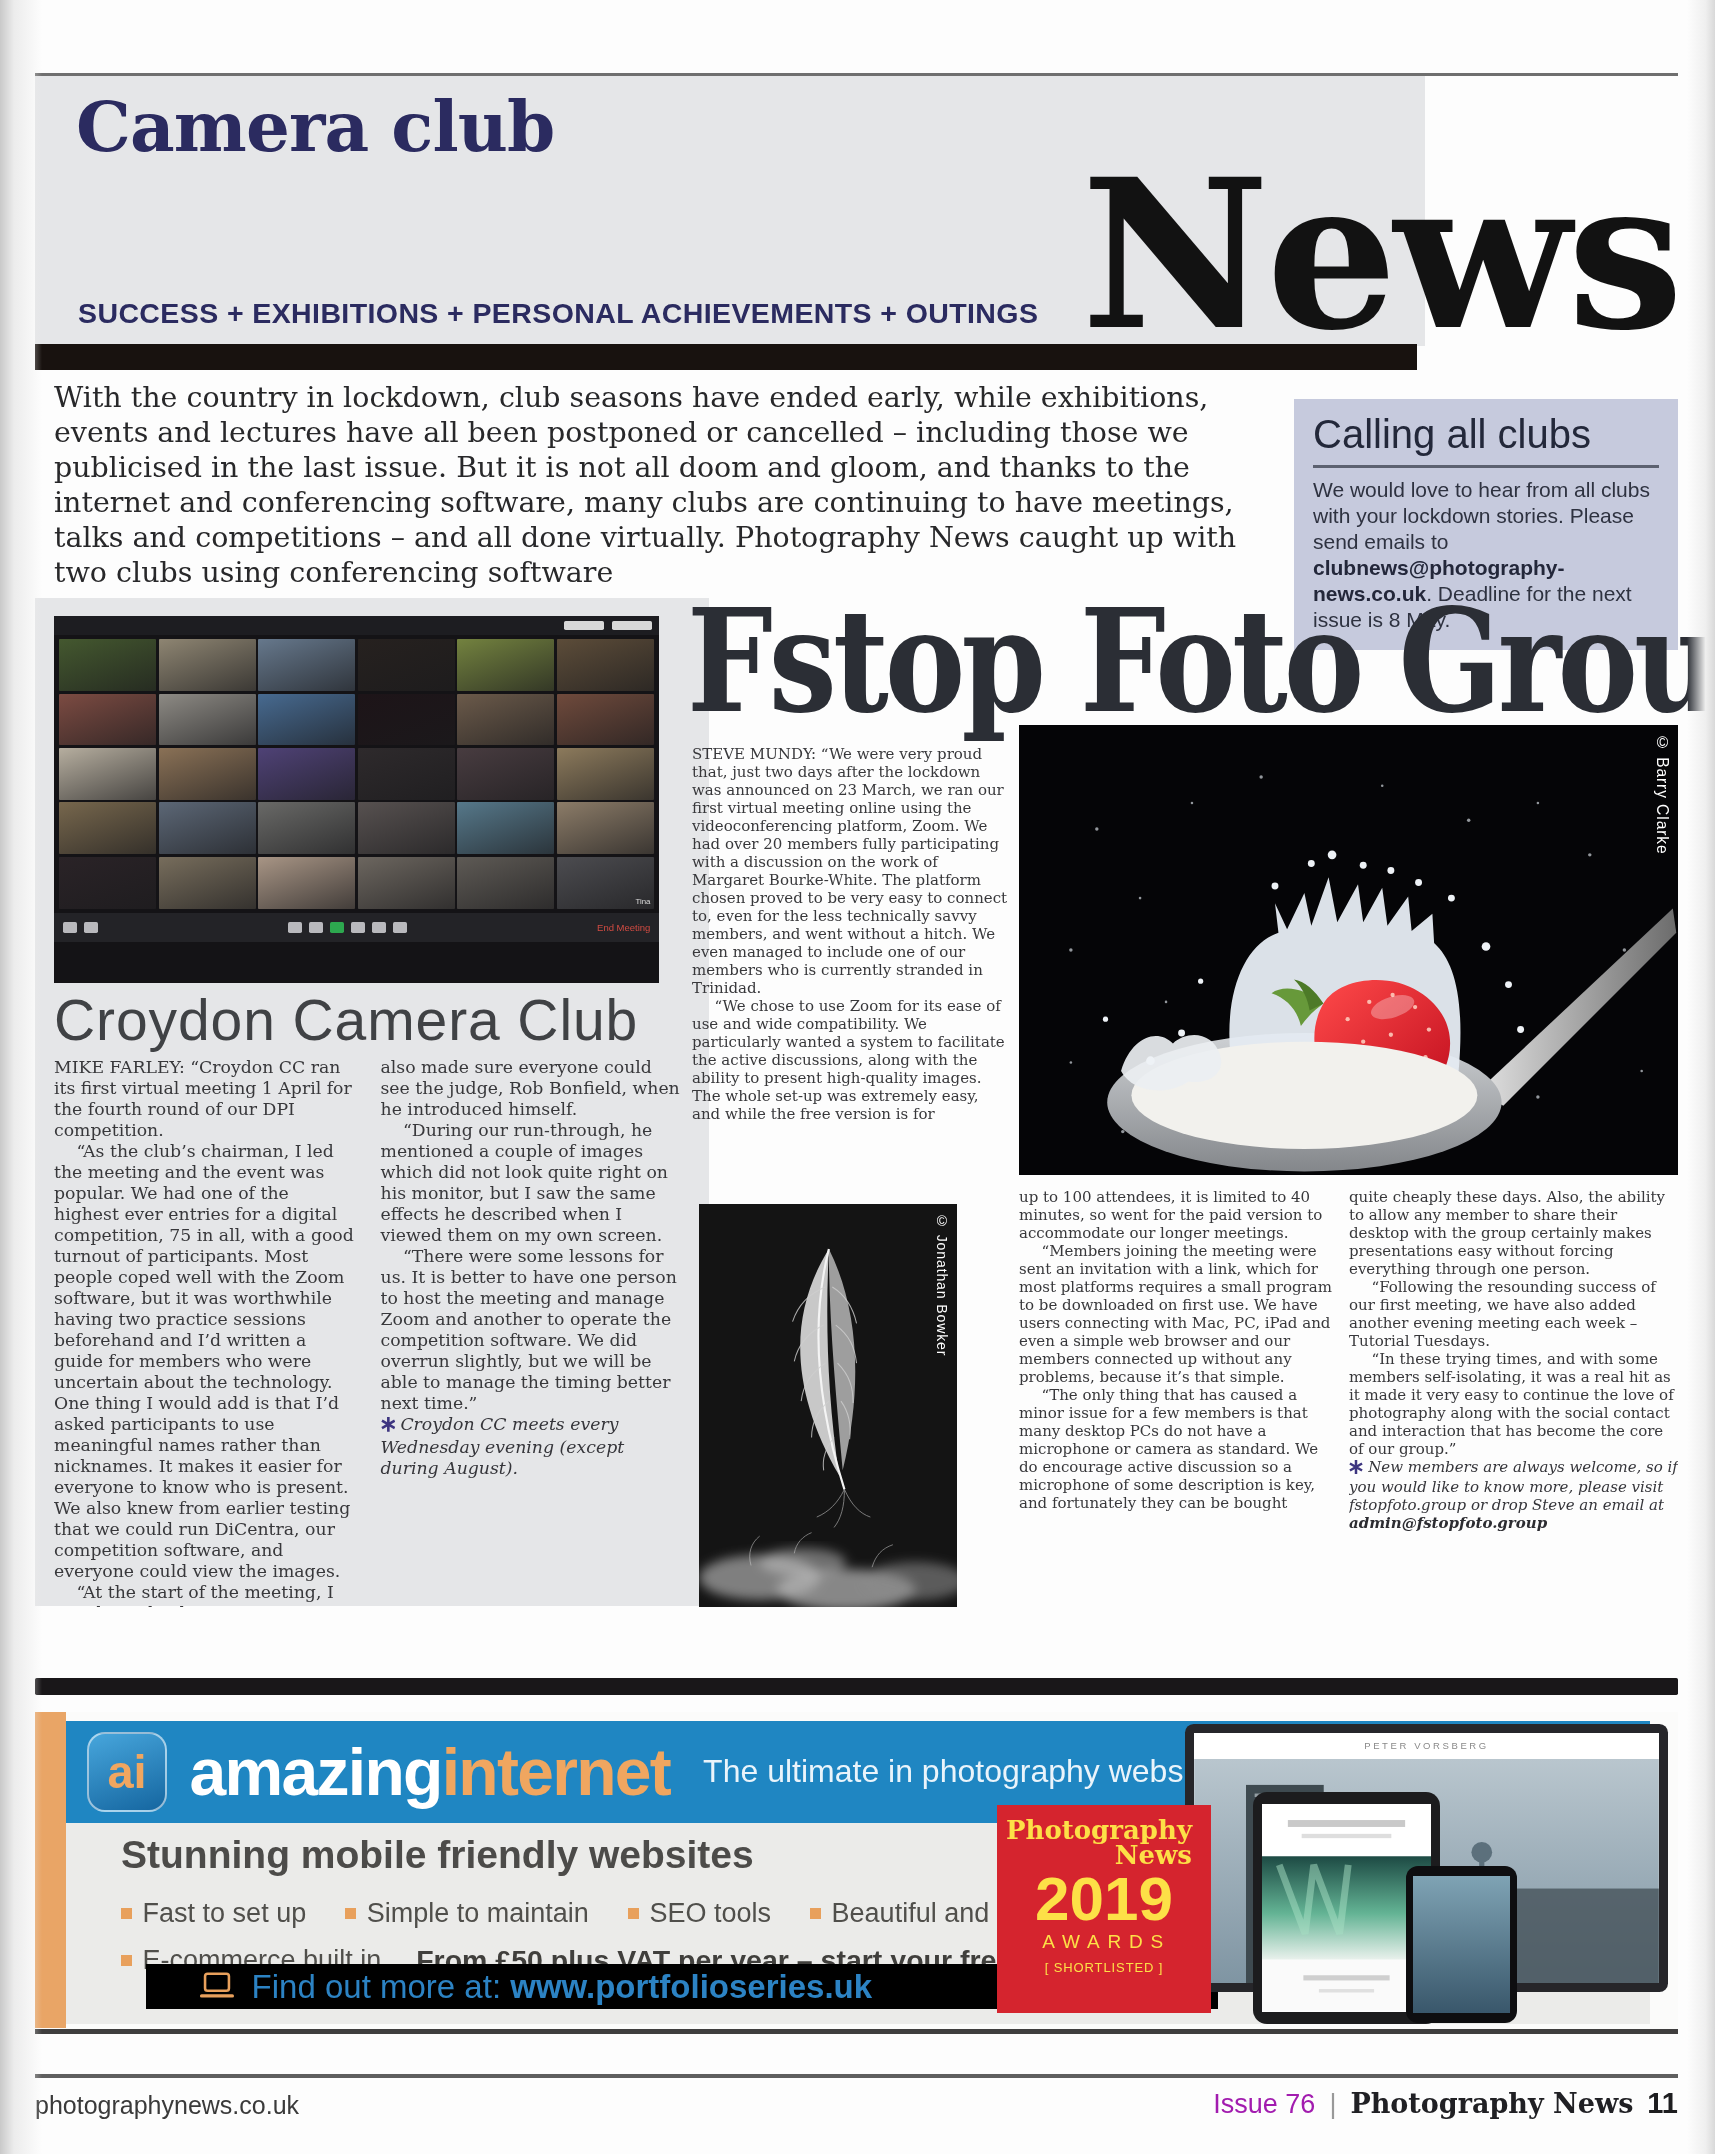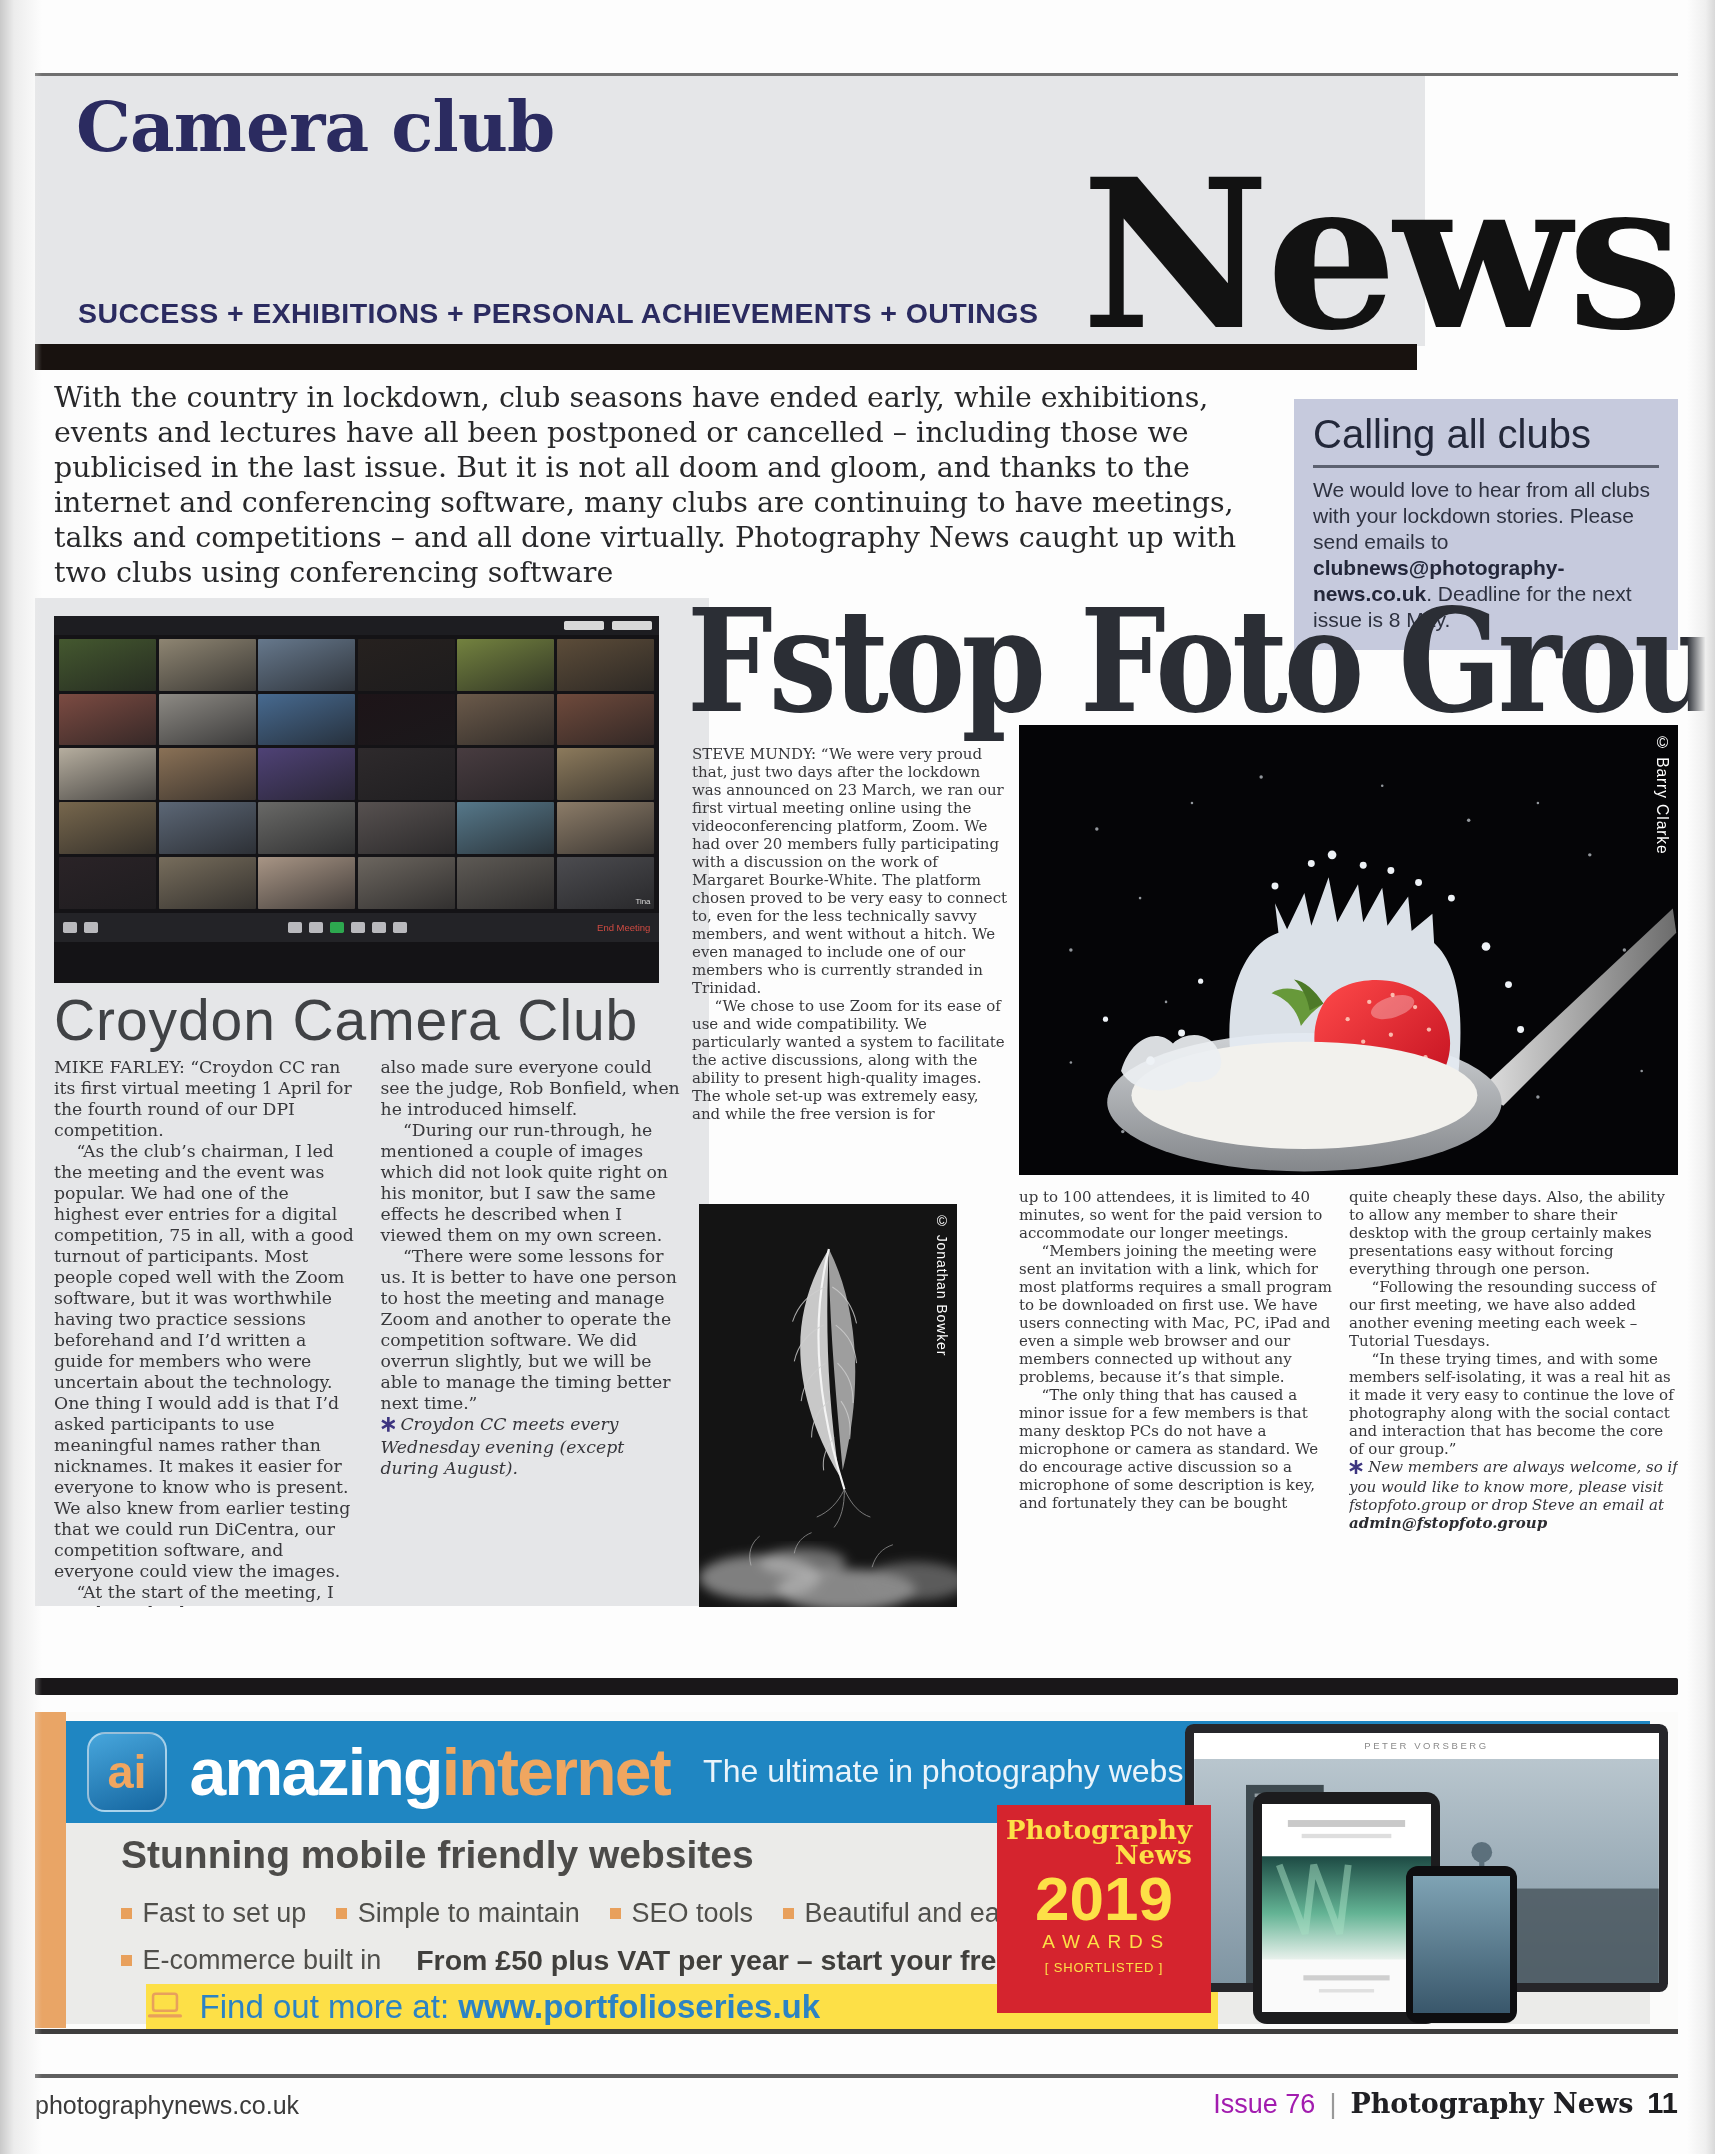--- a/index.html
+++ b/index.html
@@ -80,26 +80,26 @@
   .ad{left:35px;top:1712px;width:1643px;height:322px;background:#fbfbfa;border-bottom:5.2px solid #3f3e3e;box-sizing:border-box;}
   .adorange{position:absolute;left:0;top:0;width:31px;height:316px;background:#e9a566;}
   .adblue{position:absolute;left:31px;top:8.6px;width:1584px;height:102px;background:#1f86c2;display:flex;align-items:center;padding-left:21px;box-sizing:border-box;}
   .ailogo{width:80px;height:80px;border-radius:18px;background:linear-gradient(160deg,#47a6dc,#1566a0);border:2.6px solid rgba(255,255,255,.55);
           display:flex;align-items:center;justify-content:center;font-weight:bold;font-size:47px;color:#f0a660;box-sizing:border-box;}
   .brand{margin-left:22.5px;font-weight:bold;font-size:66px;letter-spacing:-1.7px;line-height:1;}
   .brand .a{color:#ffffff;} .brand .b{color:#f0a660;}
   .tagline{margin-left:33px;color:#eaf4fb;font-size:32px;}
   .adbody{position:absolute;left:31px;top:111px;width:1584px;height:201px;background:#ebebe9;}
   .adhead{position:absolute;left:86px;top:121px;font-weight:bold;font-size:39px;color:#4c4b49;}
-  .adrow1{position:absolute;left:86px;top:186px;display:flex;gap:30px;align-items:center;}
+  .adrow1{position:absolute;left:86px;top:186px;display:flex;gap:39px;align-items:center;}
   .bul{display:flex;align-items:center;gap:10.4px;font-size:27px;color:#504f4b;}
   .sq{width:11.2px;height:11.2px;background:#e8a05c;display:inline-block;}
   .adrow2{position:absolute;left:86px;top:232px;display:flex;align-items:center;gap:35px;}
   .offer{font-weight:bold;font-size:28.5px;color:#403f3c;}
-  .cta{position:absolute;left:111px;top:272px;width:1072px;height:45px;background:#fde047;display:flex;align-items:center;box-sizing:border-box;gap:15.6px;}
+  .cta{position:absolute;left:111px;top:252px;width:1072px;height:45px;background:#000000;display:flex;align-items:center;padding-left:52px;box-sizing:border-box;gap:15.6px;}
   .ctatext{font-size:33px;color:#2c83c4;}
   .ctatext .url{font-weight:bold;}
 
   .badge{position:absolute;left:962px;top:93px;width:214px;height:208px;background:#d5242e;color:#fde047;text-align:center;box-sizing:border-box;padding-top:12px;z-index:4;}
   .badge .pn1{font-family:"DejaVu Serif",serif;font-weight:bold;font-size:26px;line-height:26px;text-align:right;padding-right:19px;}
   .badge .pn2{font-family:"DejaVu Serif",serif;font-weight:bold;font-size:26px;line-height:24px;text-align:right;padding-right:19px;}
   .badge .yr{font-weight:bold;font-size:62px;line-height:64px;}
   .badge .aw{font-size:19px;letter-spacing:7.8px;margin-left:5.2px;}
   .badge .sl{font-size:13px;margin-top:7px;letter-spacing:0.9px;}
 

